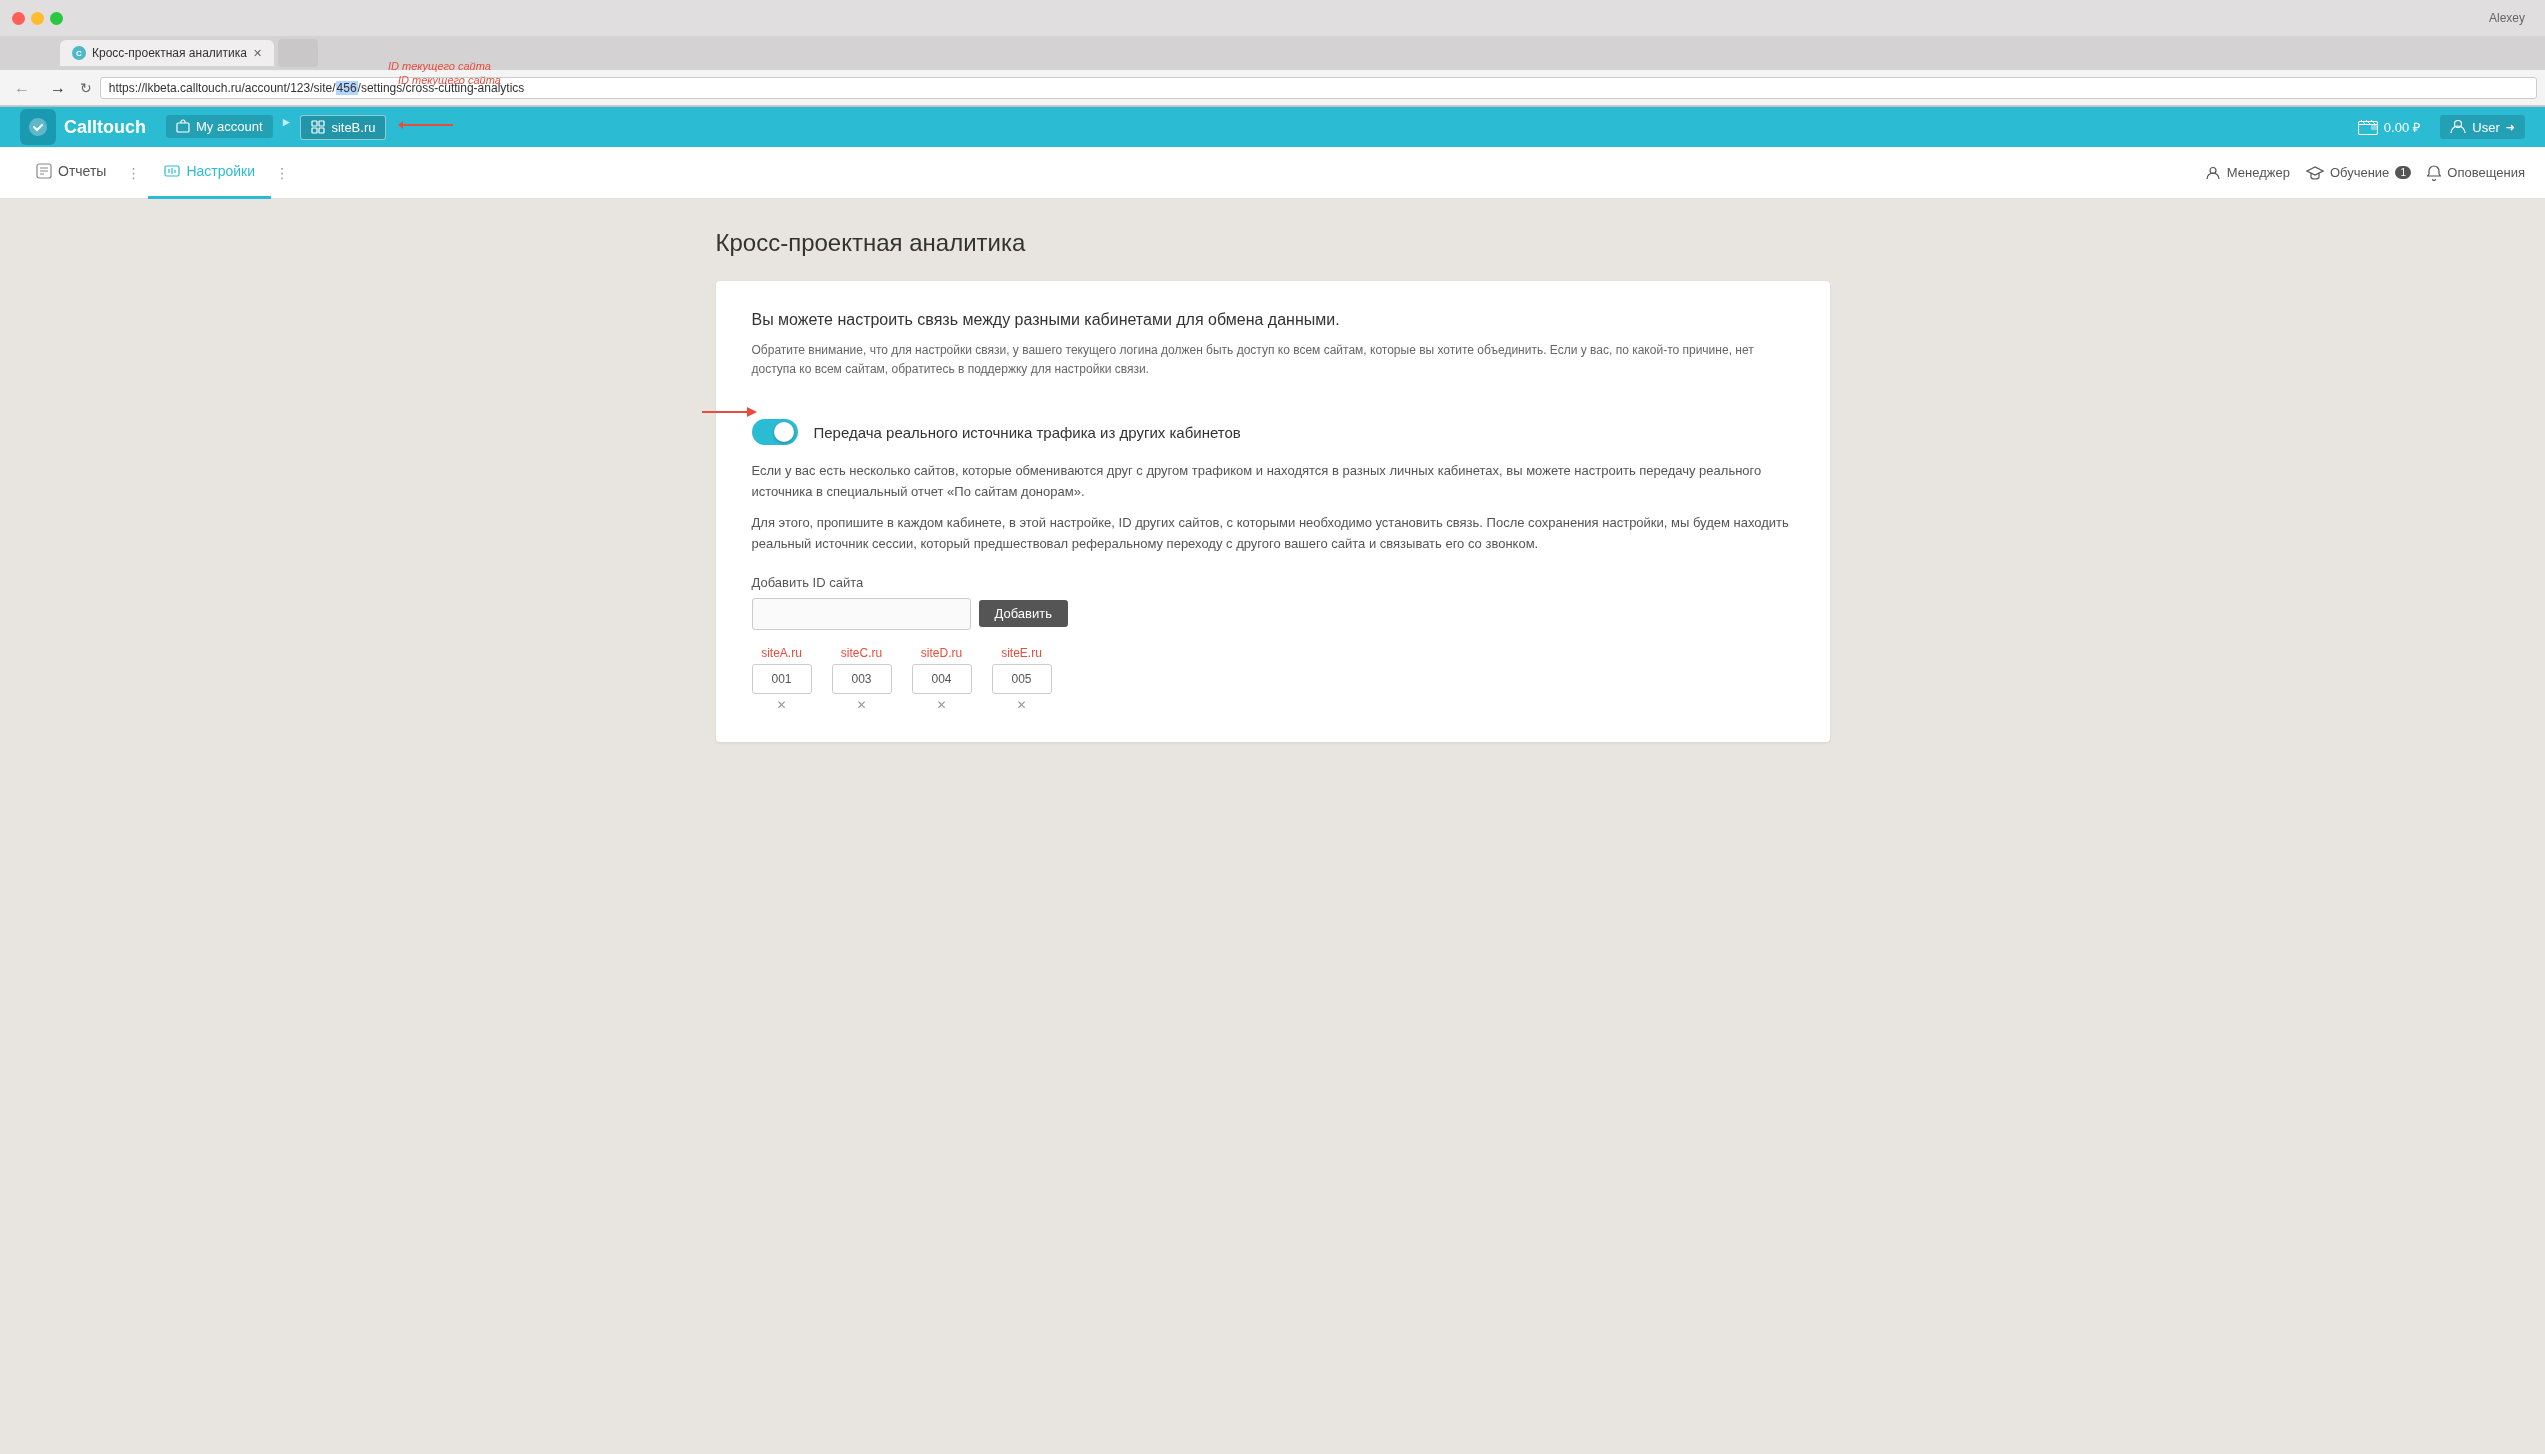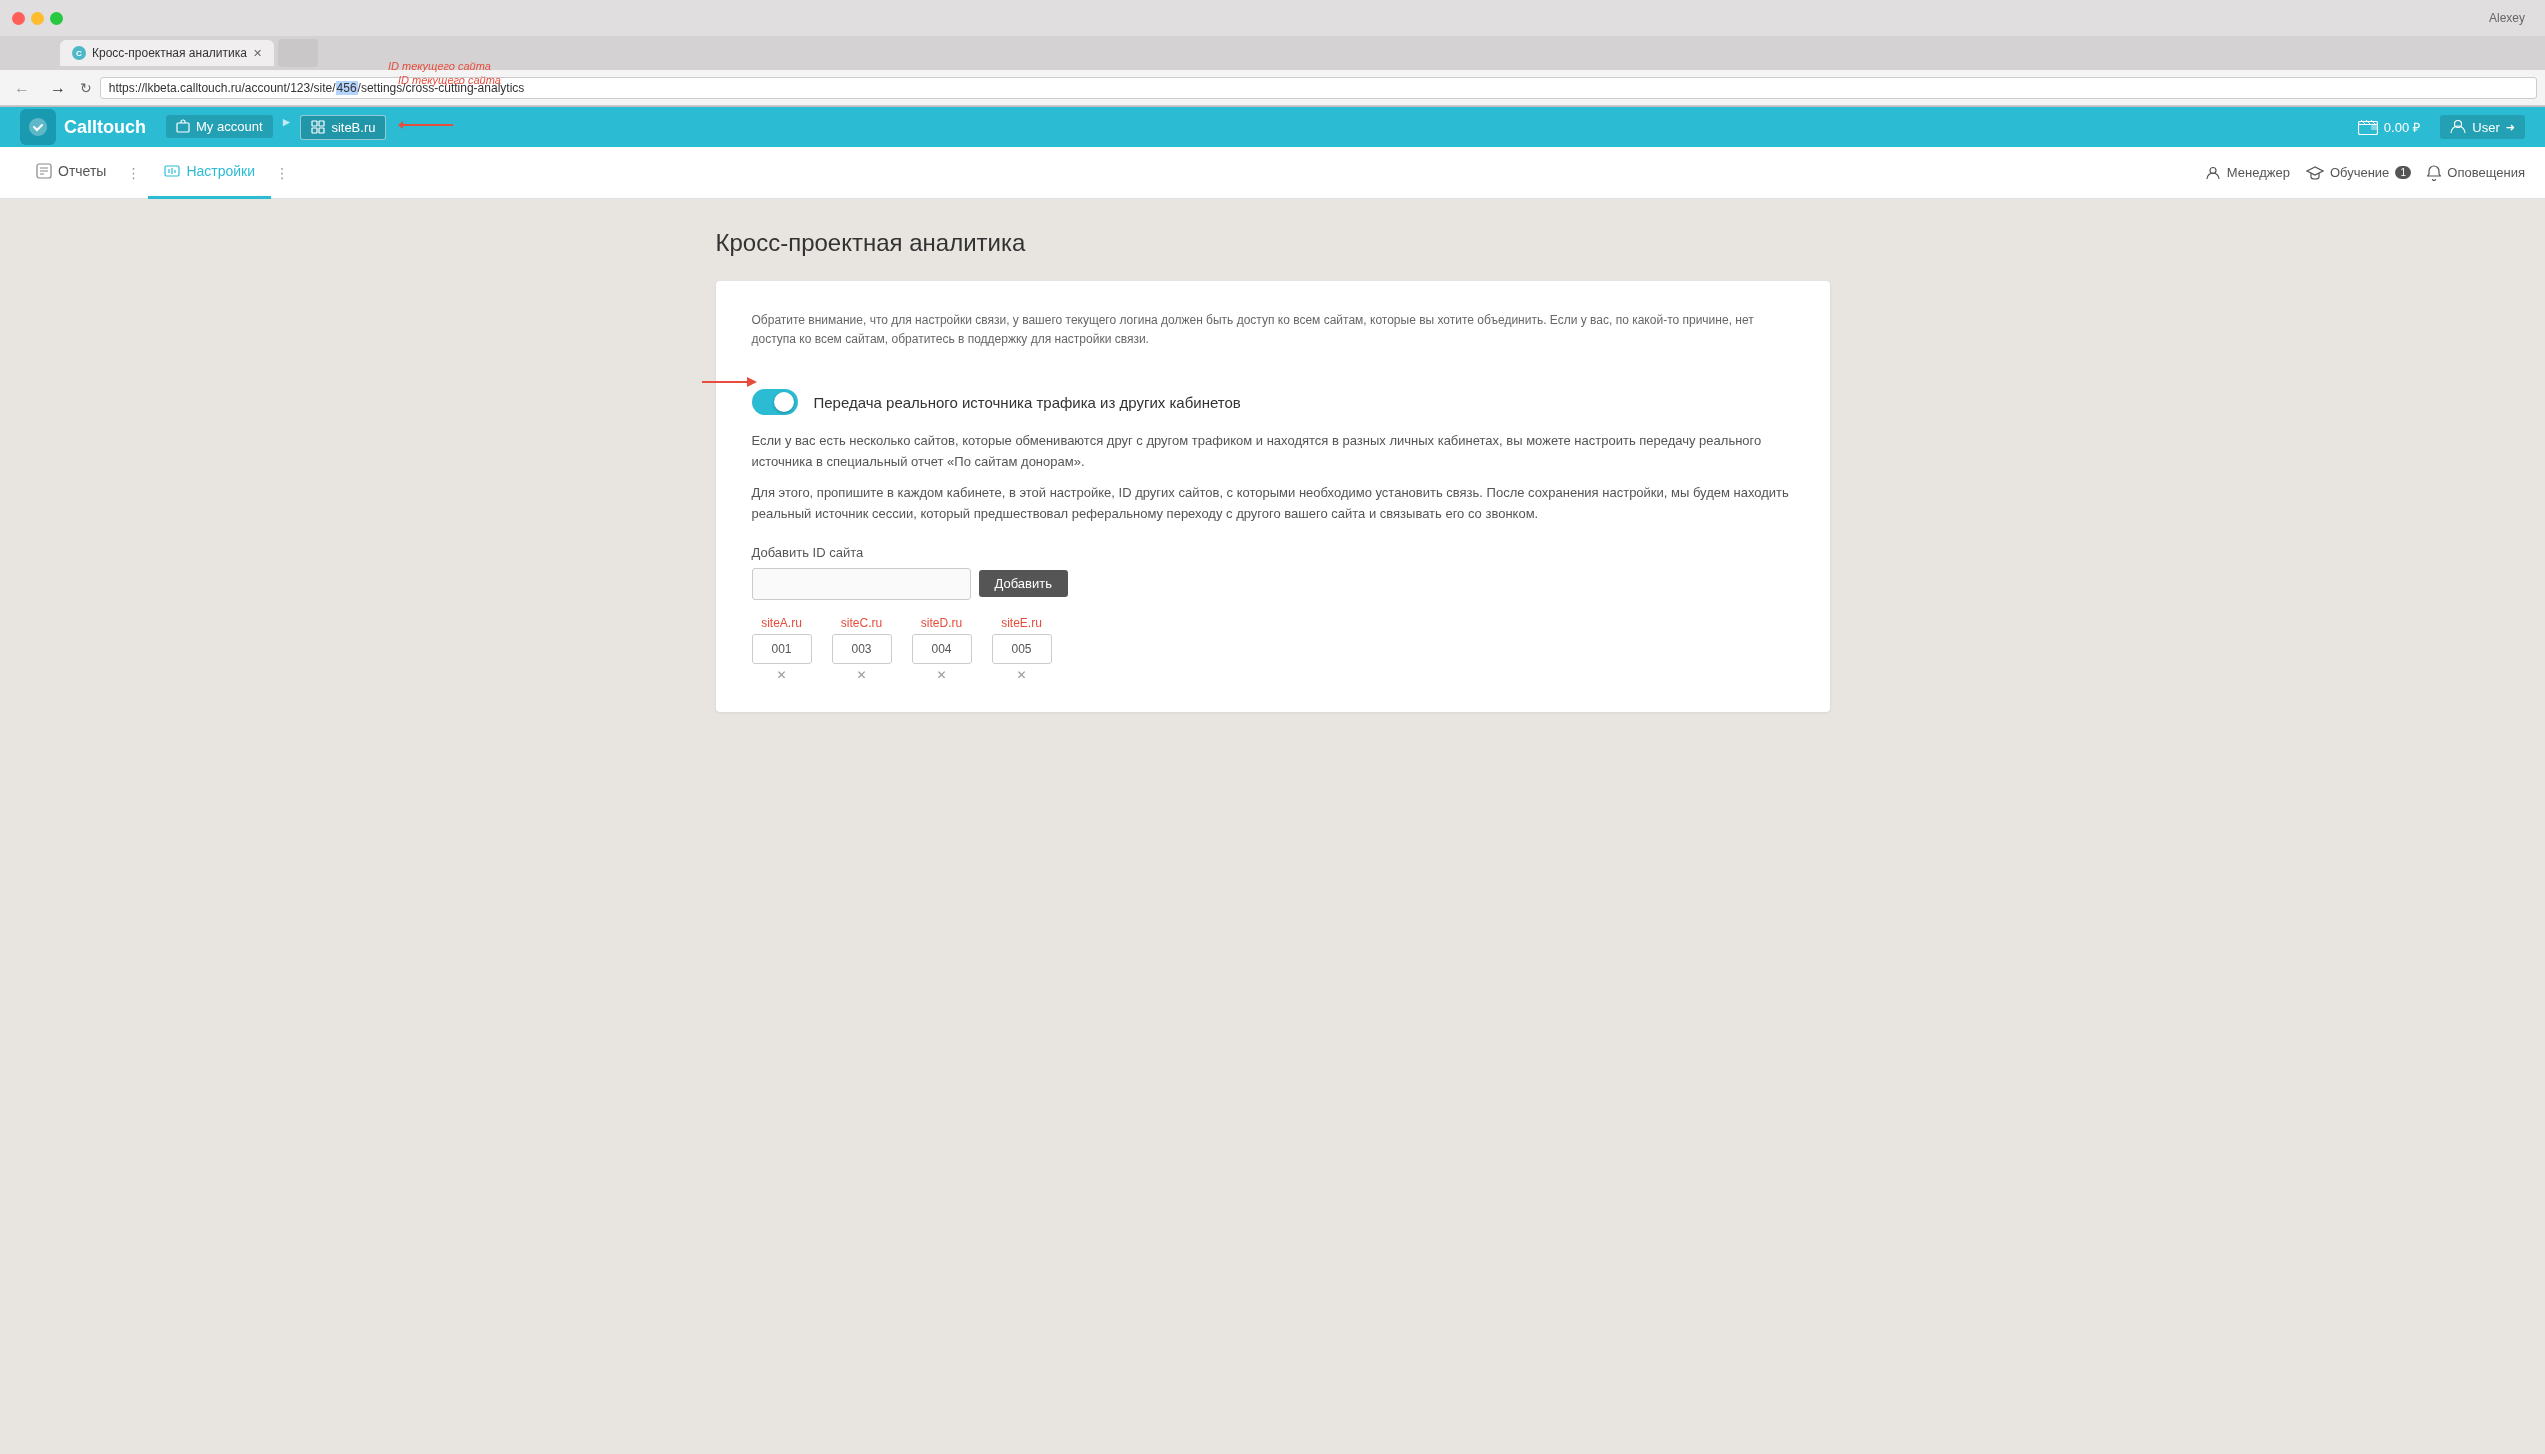--- a/index.html
+++ b/index.html
@@ -540,20 +540,21 @@
         <span>Оповещения</span>
       </div>
     </div>
   </div>
 
   <div class="main-content">
     <h1 class="page-title">Кросс-проектная аналитика</h1>
 
     <div class="content-card">
       <div class="card-intro">
+        <h3>Вы можете настроить связь между разными кабинетами для обмена данными.</h3>
         <p class="small">Обратите внимание, что для настройки связи, у вашего текущего логина должен быть доступ ко всем сайтам, которые вы хотите объединить. Если у вас, по какой-то причине, нет доступа ко всем сайтам, обратитесь в поддержку для настройки связи.</p>
       </div>
 
       <div style="display:flex; align-items:center; margin-top:20px; position:relative;">
         <div style="position:absolute; left:-50px; top:0; display:flex; align-items:center;">
           <svg width="55" height="26" viewBox="0 0 55 26" fill="none">
             <line x1="0" y1="13" x2="45" y2="13" stroke="#e74c3c" stroke-width="2"></line>
             <polygon points="45,8 45,18 55,13" fill="#e74c3c"></polygon>
           </svg>
         </div>

